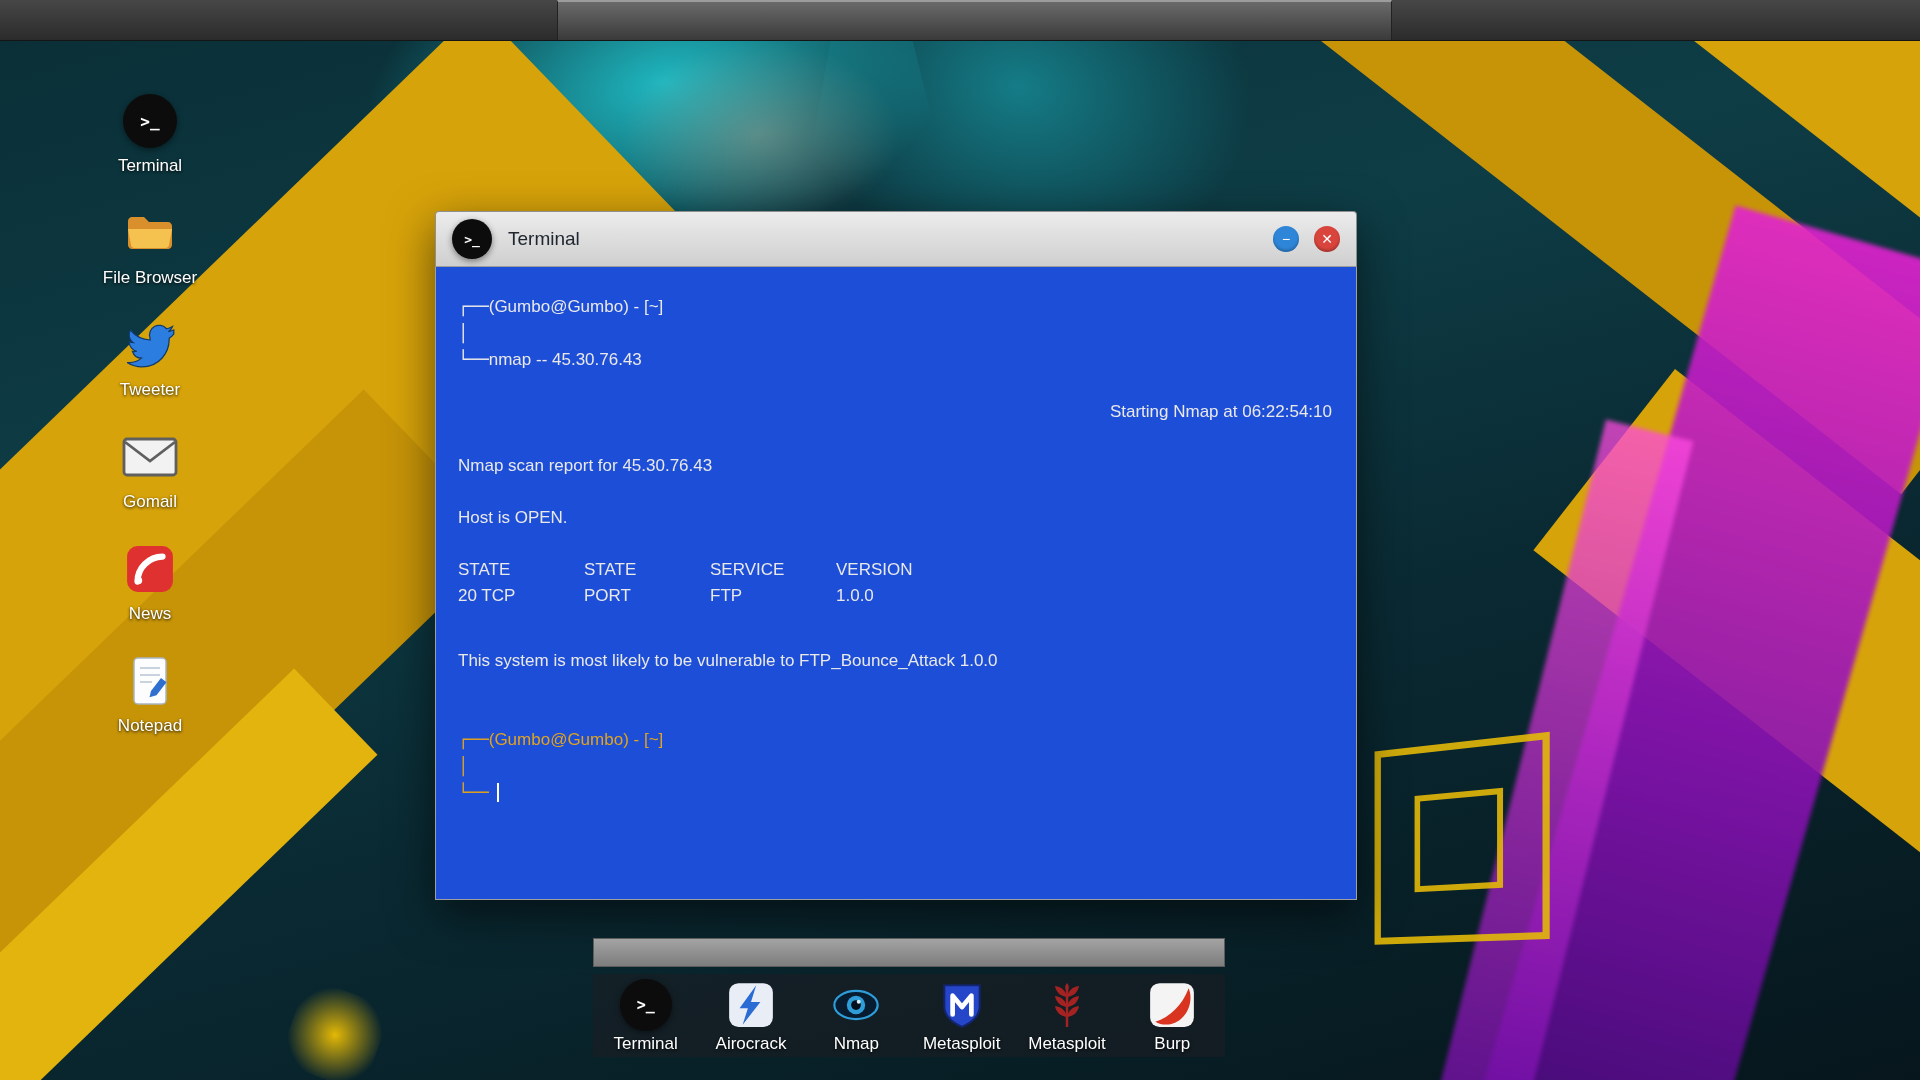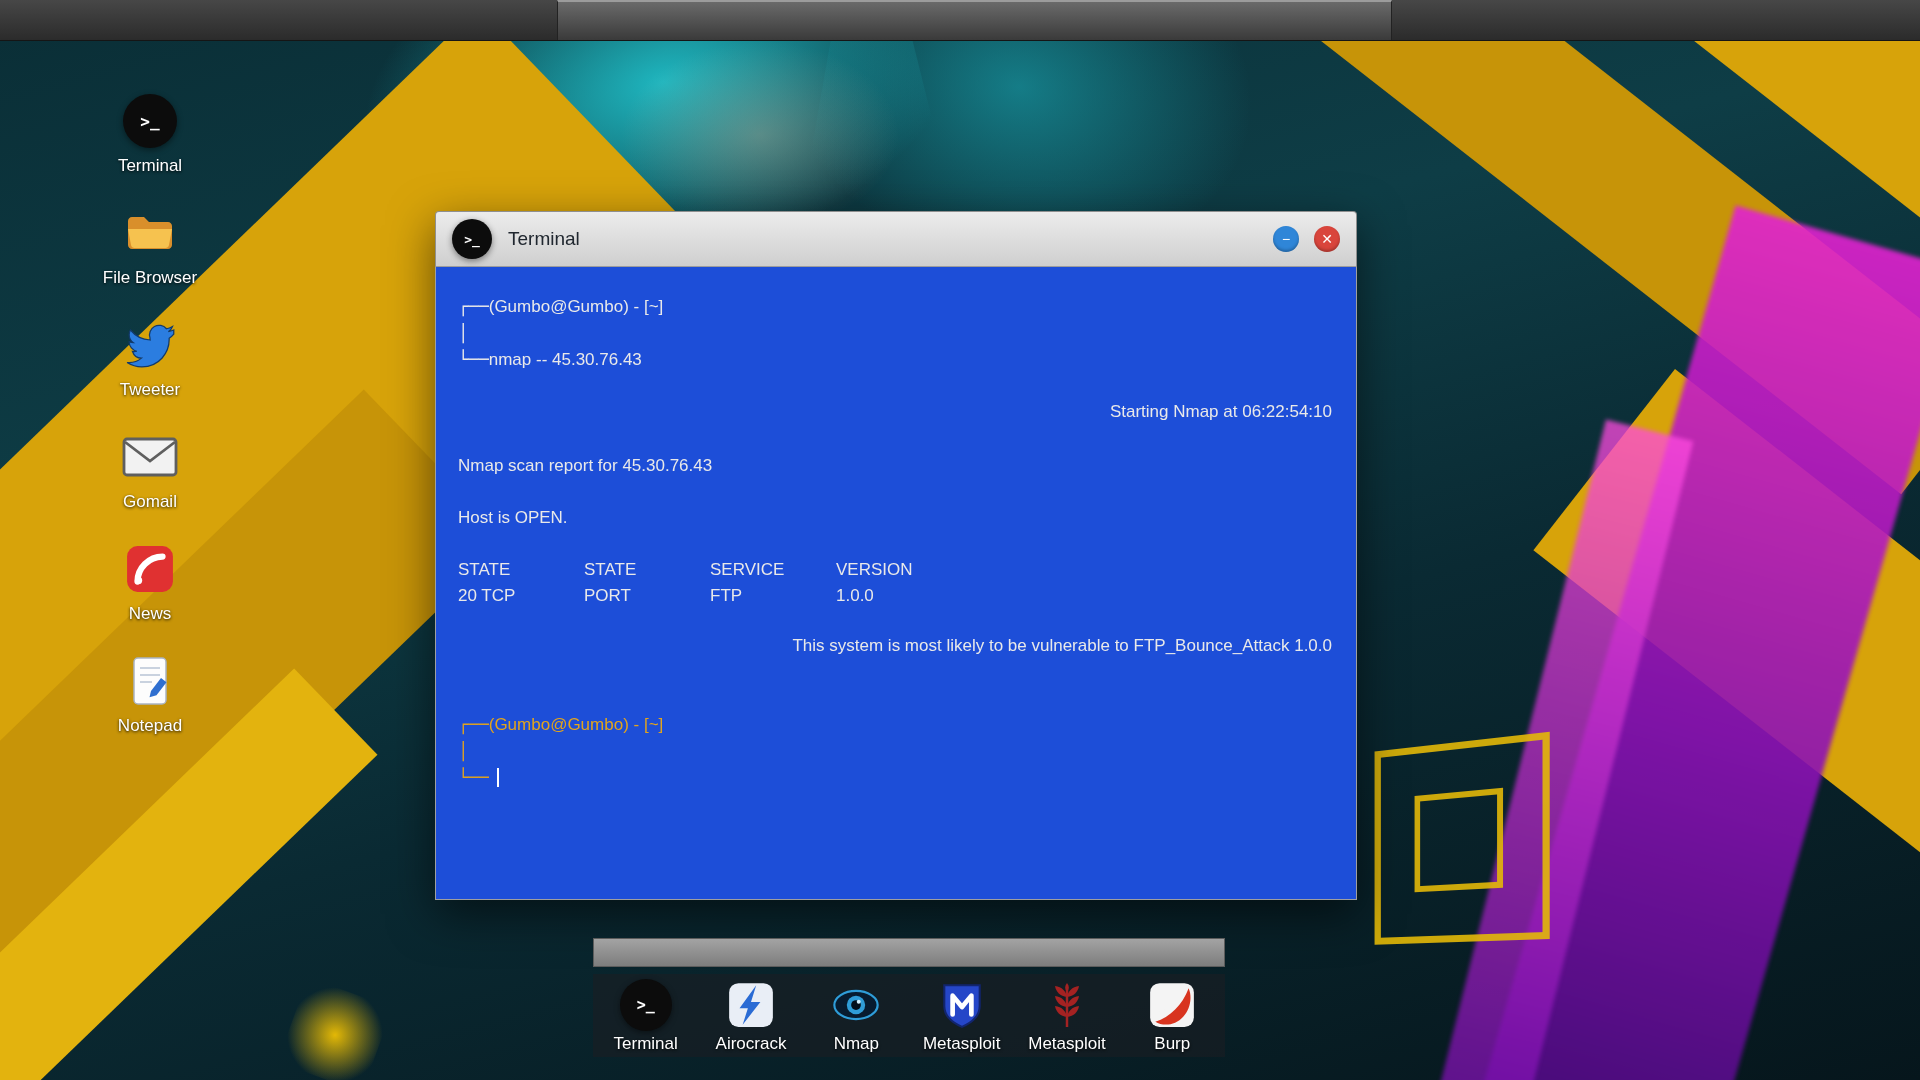--- a/index.html
+++ b/index.html
@@ -71,21 +71,21 @@
     border:1px solid #9f9f9f;border-top:none;box-sizing:border-box;
     padding:26px 24px 0 22px;color:#e9e9e9;font-size:17px;line-height:26px;cursor:text;}
   .box{font-family:"DejaVu Sans Mono",monospace;}
   .l-start{margin-top:26px;text-align:right;}
   .l-report{margin-top:28px;}
   .l-host{margin-top:26px;}
   .t-table{margin-top:26px;}
   .t-row{display:flex;}
   .t-row .col{width:126px;flex:0 0 auto;}
   .t-row .col:last-child{width:auto;}
-  .l-vuln{margin-top:24px;text-align:right;}
+  .l-vuln{margin-top:39px;}
   .block2{margin-top:52px;color:#e2a41c;}
   .cursor{display:inline-block;width:2px;height:19px;background:#fff;margin-left:8px;
     vertical-align:text-bottom;animation:blink 1.1s steps(1) infinite;}
   @keyframes blink{50%{opacity:0;}}
 
   
   .dock-wrap{position:absolute;left:593px;top:938px;width:632px;z-index:5;}
   .dock-handle{height:29px;background:linear-gradient(#a3a3a3,#7d7d7d);
     border:1px solid #5c5c5c;box-sizing:border-box;}
   .dock{margin-top:7px;height:83px;background:rgba(28,30,34,.58);

